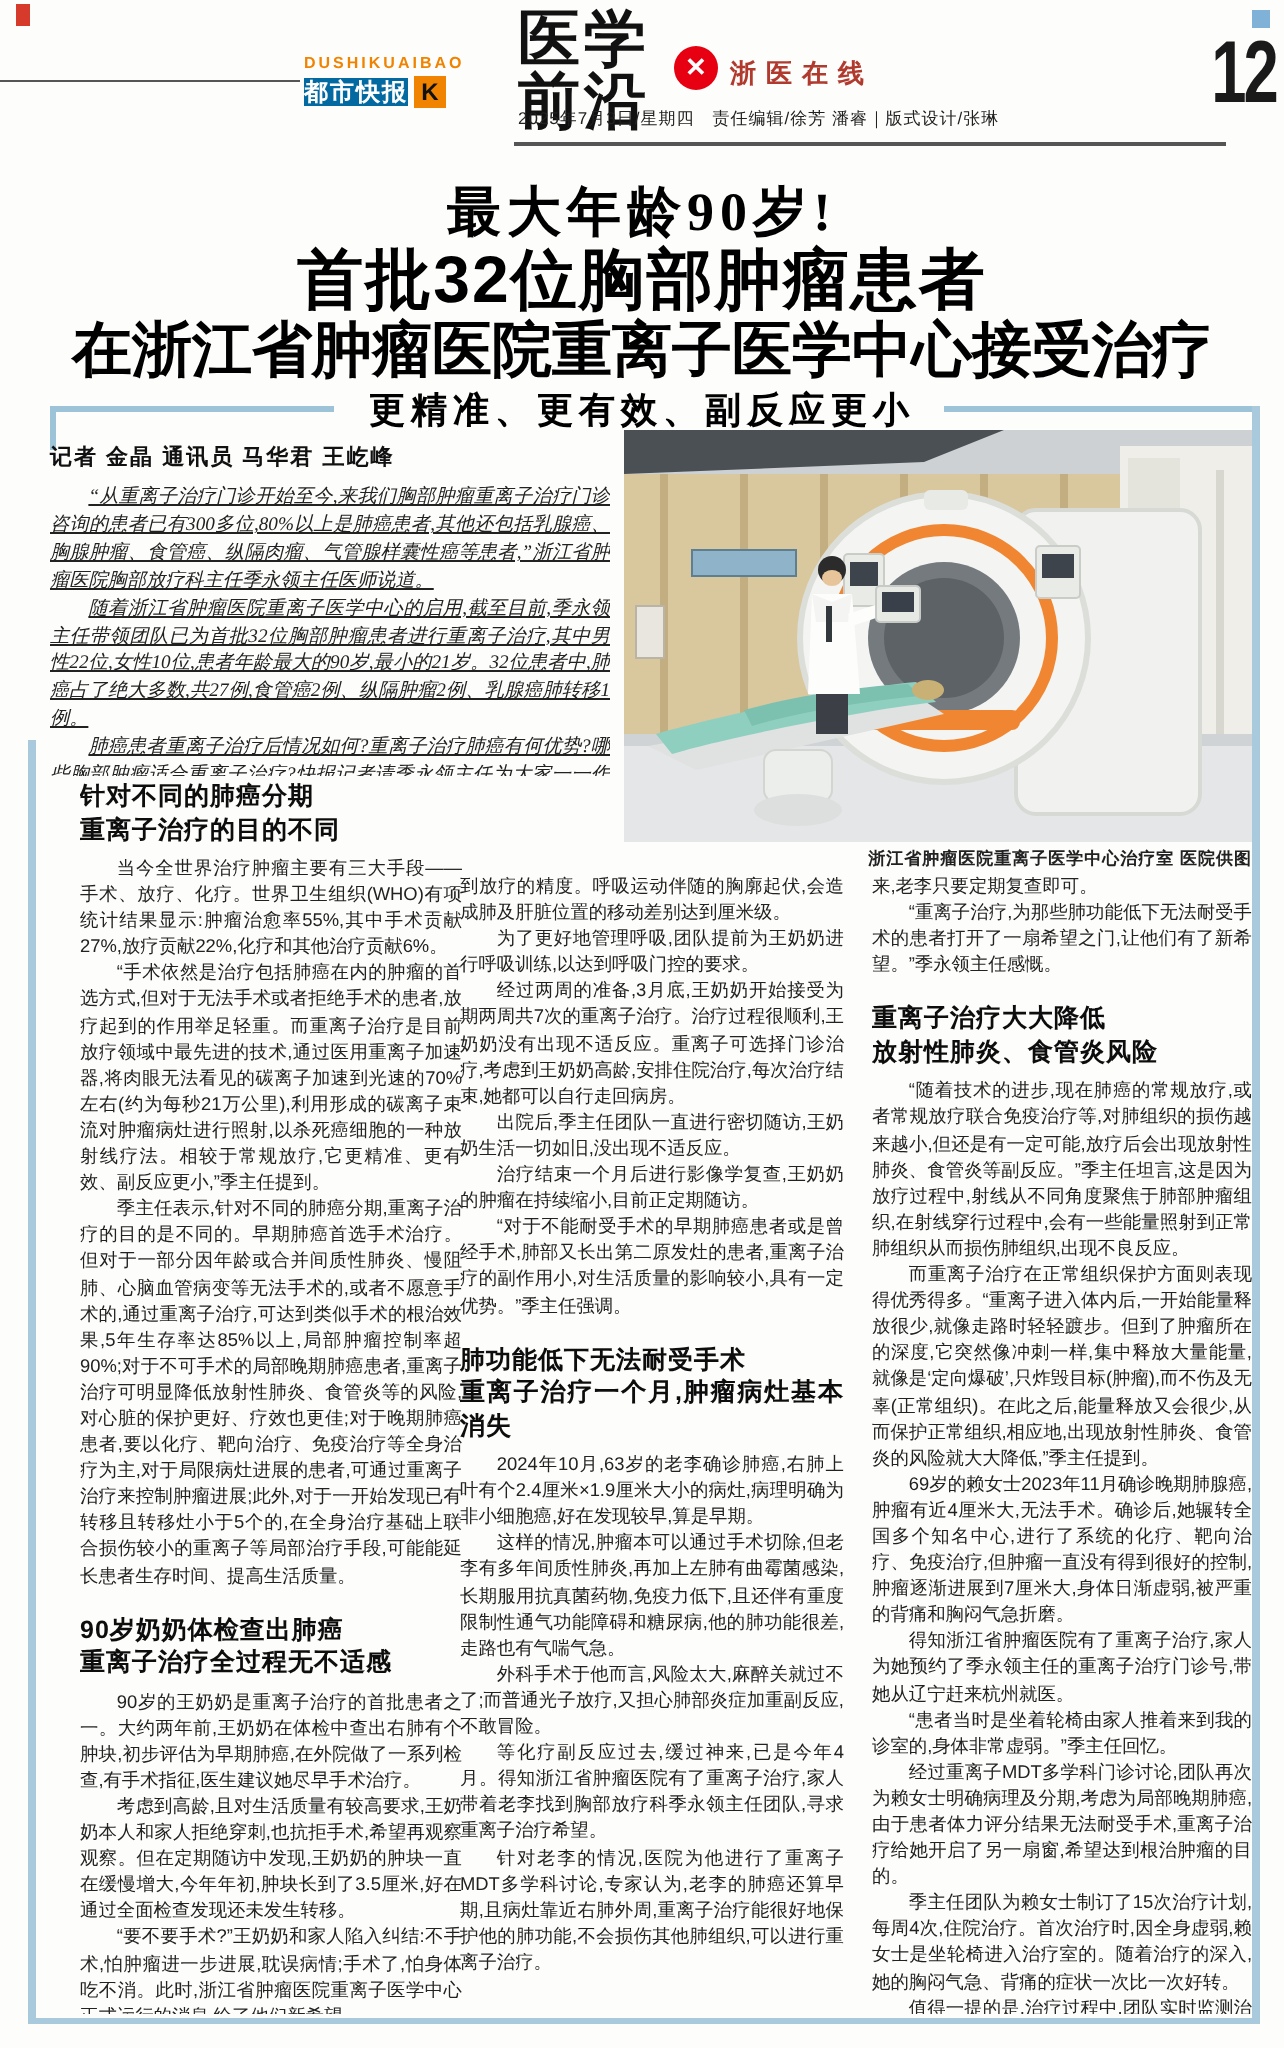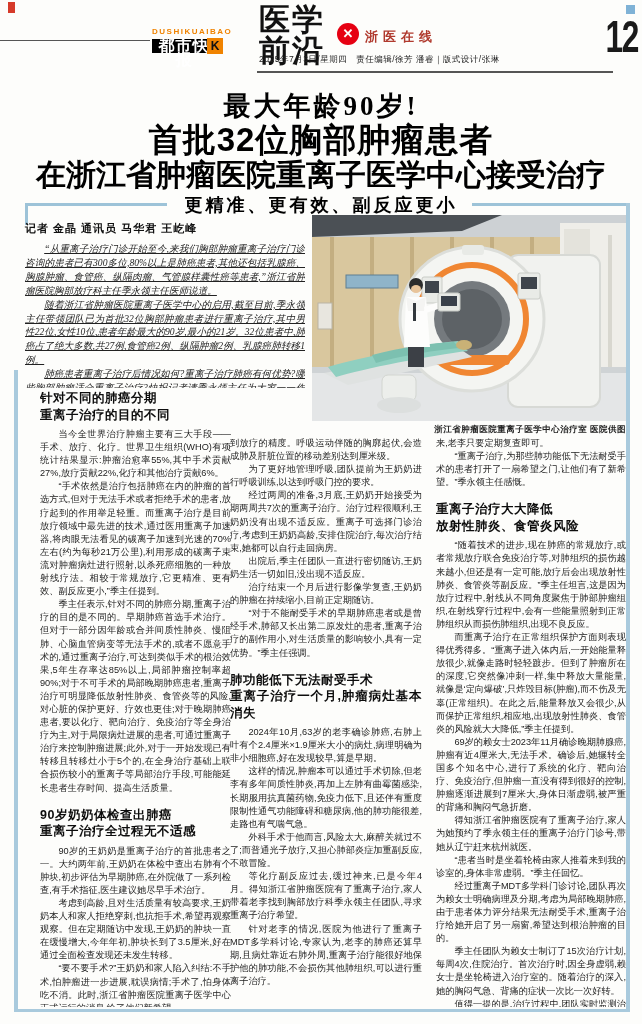--- a/index.html
+++ b/index.html
@@ -6,22 +6,22 @@
   .page{position:relative;width:642px;height:1024px;background:#fdfdfb;overflow:hidden;
         font-family:"Liberation Sans",sans-serif;color:#1b1b1b;margin:0 auto;}
   
   .mark{position:absolute;}
   .mark.red{left:8px;top:2px;width:7px;height:11px;background:#d63a2a;}
   .mark.blue{left:626px;top:5px;width:9px;height:9px;background:#7fb2d6;}
   
   .hdr-rule-left{position:absolute;left:0;top:40px;width:150px;height:1px;background:#555;}
   .brand-en{position:absolute;left:152px;top:27px;font-size:8px;font-weight:bold;
             letter-spacing:1.5px;color:#f08300;}
-  .brand-box{position:absolute;left:152px;top:39px;width:64px;height:14px;background:#000000;
-             color:#fff;font-size:16px;font-weight:bold;text-align:center;line-height:14px;letter-spacing:1px;}
+  .brand-box{position:absolute;left:152px;top:39px;width:52px;height:14px;background:#0369a1;
+             color:#fff;font-size:12px;font-weight:bold;text-align:center;line-height:14px;letter-spacing:1px;}
   .brand-k{position:absolute;left:207px;top:38px;width:16px;height:16px;background:#f08300;
            color:#111;font-weight:bold;font-size:12px;text-align:center;line-height:16px;}
   .sec-title{position:absolute;left:259px;top:4px;font-size:31px;font-weight:bold;
              line-height:31px;letter-spacing:2px;color:#111;}
   .zy-logo{position:absolute;left:337px;top:23px;width:22px;height:22px;border-radius:50%;
            background:#e60012;color:#fff;text-align:center;line-height:22px;font-size:13px;font-weight:bold;}
   .zy-text{position:absolute;left:365px;top:28px;font-size:13px;letter-spacing:5px;color:#b03a2e;font-weight:bold;}
   .hdr-meta{position:absolute;left:259px;top:54px;font-size:8.5px;color:#222;letter-spacing:0.5px;white-space:nowrap;}
   .hdr-rule-meta{position:absolute;left:257px;top:71px;width:356px;height:2px;background:#555;}
   .page-no{position:absolute;right:4px;top:12px;font-size:44px;font-weight:bold;color:#1a1a1a;

